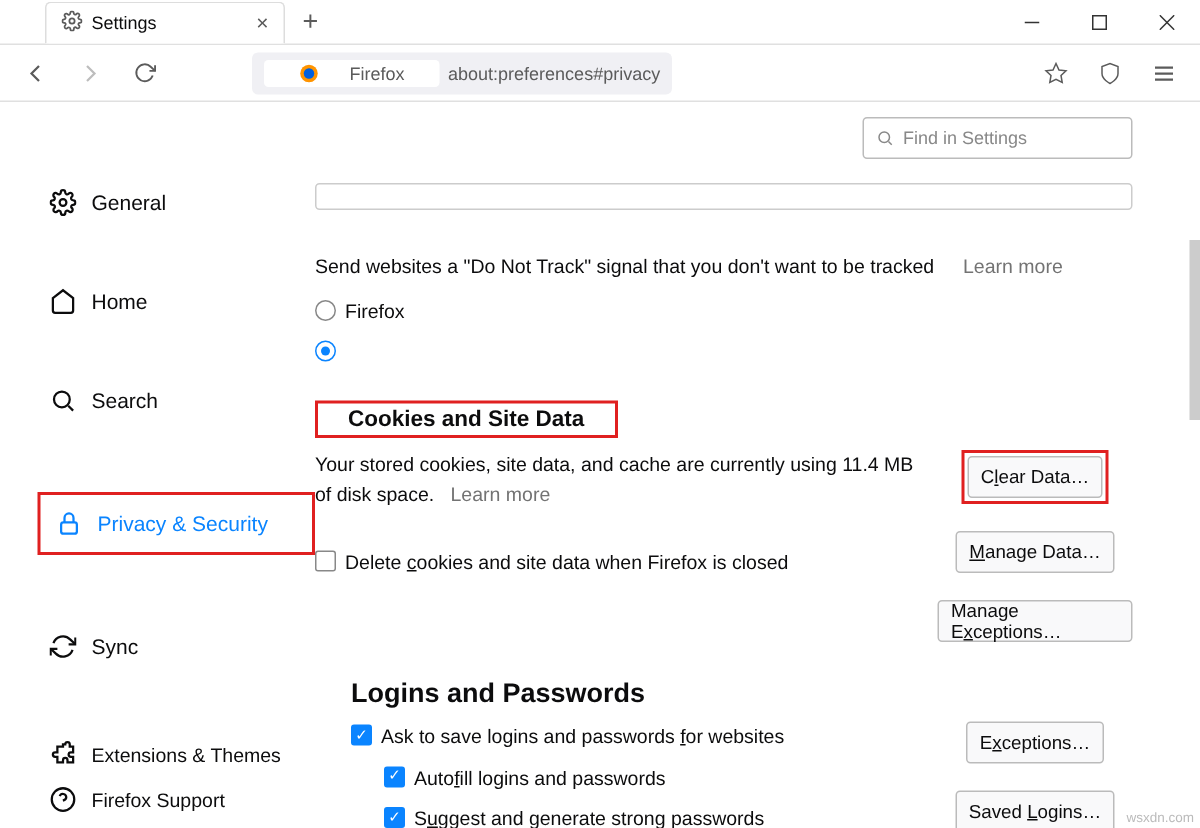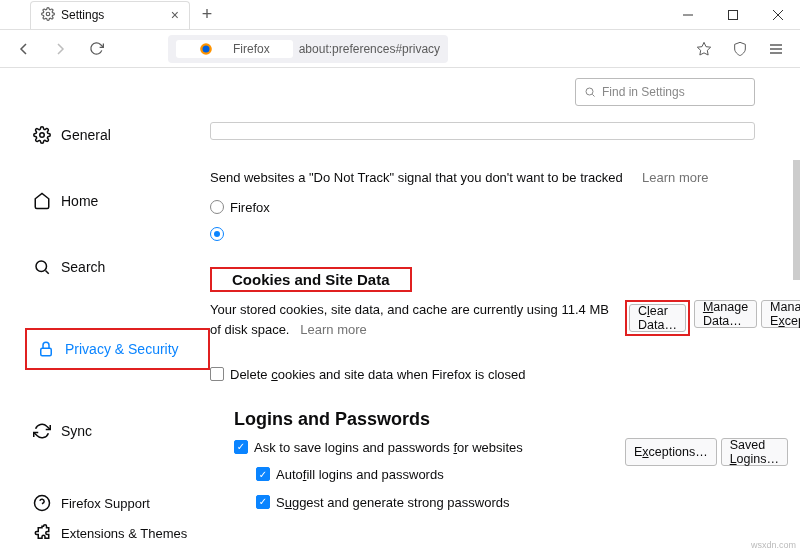--- a/index.html
+++ b/index.html
@@ -33,21 +33,21 @@
     .radio { width: 14px; height: 14px; border: 1px solid #888; border-radius: 50%; margin-top: 2px; flex-shrink: 0; }
     .radio.checked { border-color: #0a84ff; display: flex; align-items: center; justify-content: center; }
     .radio.checked::after { content: ""; width: 6px; height: 6px; background: #0a84ff; border-radius: 50%; }
     .checkbox { width: 14px; height: 14px; border: 1px solid #888; border-radius: 2px; margin-top: 2px; flex-shrink: 0; }
     .checkbox.checked { background: #0a84ff; border-color: #0a84ff; color: #fff; display: flex; align-items: center; justify-content: center; font-size: 10px; }
     .section-title { font-size: 15px; font-weight: 600; margin: 26px 0 8px; }
     .red-box-title { border: 2px solid #e02020; padding: 2px 20px; display: inline-block; }
     .section-sub-title { font-size: 18px; font-weight: 600; margin: 24px 0 8px 24px; }
     .flexrow { display: flex; gap: 10px; }
     .leftcol { flex: 1; }
-    .btncol { width: 130px; display: flex; flex-direction: row; gap: 4px; align-items: flex-start; }
+    .btncol { width: 130px; display: flex; flex-direction: column; gap: 18px; align-items: center; }
     .btn { height: 28px; border: 1px solid #bbb; background: #f9f9fa; border-radius: 3px; font-size: 12.5px; display: flex; align-items: center; justify-content: center; padding: 0 8px; }
     .red-box-btn { border: 2px solid #e02020; padding: 2px; }
     .underline-access { text-decoration: underline; }
     .scrollhint { position: absolute; right: 0; top: 92px; width: 7px; height: 120px; background: #ccc; }
     .watermark { position: absolute; right: 4px; bottom: 2px; font-size: 9px; color: #bbb; }
   </style>
 </head>
 <body>
 
 <div class="titlebar">
@@ -163,33 +163,33 @@
     <div class="side-item">
       <svg viewBox="0 0 24 24" fill="none" stroke="currentColor" stroke-width="2">
           <path d="M23 4v6h-6"></path>
           <path d="M1 20v-6h6"></path>
           <path d="M3.5 9a9 9 0 0 1 14.85-3.36L23 10M1 14l4.64 4.36A9 9 0 0 0 20.5 15"></path>
         </svg>
       <span>Sync</span>
     </div>
 
     <div class="side-bottom">
+      <div class="side-item">
+        <svg viewBox="0 0 24 24" width="16" height="16" fill="none" stroke="currentColor" stroke-width="2">
+            <path d="M14 3a2 2 0 1 1 4 0v2h3v5h-2a2 2 0 1 0 0 4h2v5h-5v-2a2 2 0 1 0-4 0v2H7v-5H5a2 2 0 1 1 0-4h2V5h5V3z"></path>
+          </svg>
+        <span>Extensions &amp; Themes</span>
+      </div>
       <div class="side-item" data="" quifalse="">
         <svg viewBox="0 0 24 24" width="16" height="16" fill="none" stroke="currentColor" stroke-width="2">
             <circle cx="12" cy="12" r="10"></circle>
             <path d="M9.1 9a3 3 0 0 1 5.8 1c0 2-3 3-3 3"></path>
             <line x1="12" y1="17" x2="12" y2="17"></line>
           </svg>
         <span>Firefox Support</span>
-      </div>
-      <div class="side-item">
-        <svg viewBox="0 0 24 24" width="16" height="16" fill="none" stroke="currentColor" stroke-width="2">
-            <path d="M14 3a2 2 0 1 1 4 0v2h3v5h-2a2 2 0 1 0 0 4h2v5h-5v-2a2 2 0 1 0-4 0v2H7v-5H5a2 2 0 1 1 0-4h2V5h5V3z"></path>
-          </svg>
-        <span>Extensions &amp; Themes</span>
       </div>
     </div>
   </div>
 
   <div class="main">
     <div class="searchbar">
       <div class="searchfield">
         <svg width="12" height="12" viewBox="0 0 24 24" fill="none" stroke="#888" stroke-width="2">
             <circle cx="11" cy="11" r="7"></circle>
             <line x1="21" y1="21" x2="16.65" y2="16.65"></line>

